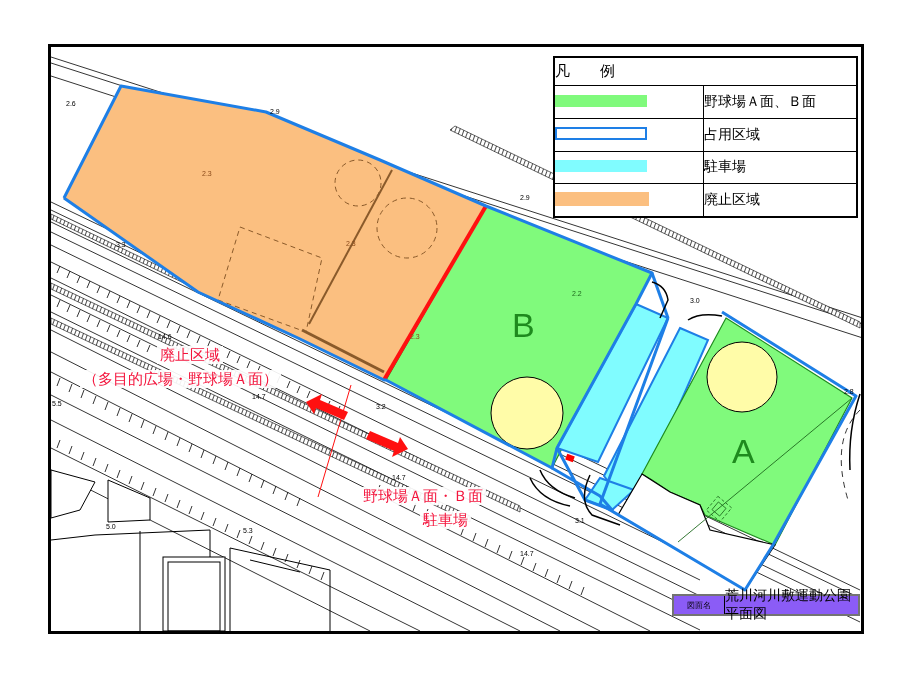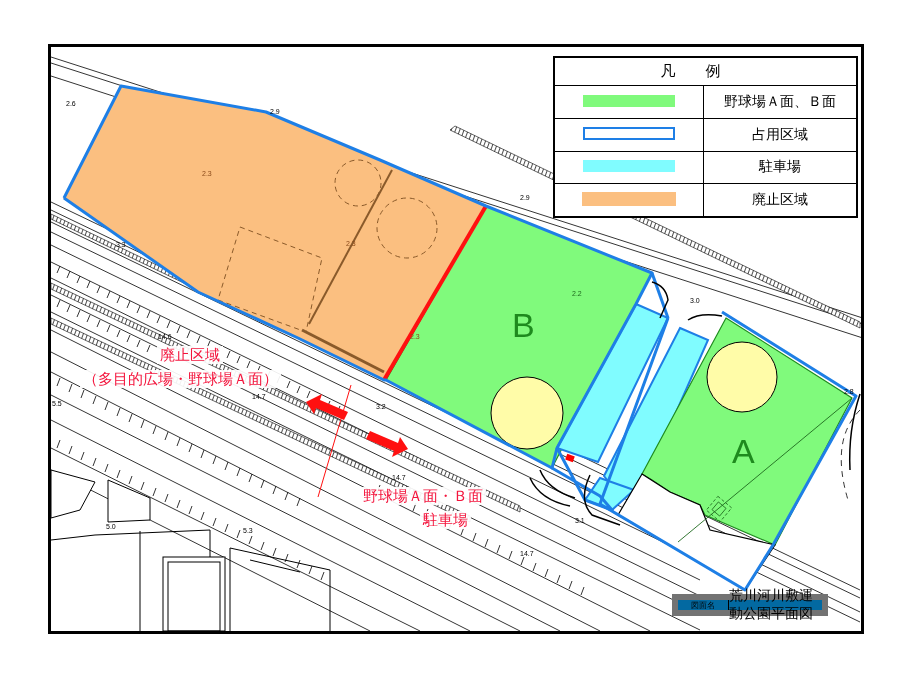--- a/index.html
+++ b/index.html
@@ -1,29 +1,29 @@
 <!DOCTYPE html>
 <html><head>
 <meta charset="utf-8">
 <style>
   html, body { margin: 0; padding: 0; background: #ffffff; }
   body { width: 924px; height: 683px; position: relative; overflow: hidden; font-family: "DejaVu Sans", sans-serif; }
   .frame { position: absolute; left: 48px; top: 44px; width: 816px; height: 590px; border: 3px solid #000; box-sizing: border-box; overflow: hidden; background: #fff; }
   svg.map { position: absolute; left: 0; top: 0; }
   .legend { position: absolute; left: 553px; top: 56px; width: 305px; height: 162px; background: #fff; border: 1.5px solid #000; box-sizing: border-box; }
   .legend table { width: 100%; height: 100%; border-collapse: collapse; }
-  .legend td { border: 1px solid #000; font-size: 14px; text-align: center; color: #000; padding: 0; }
+  .legend td { border: 1px solid #000; font-size: 14px; text-align: left; color: #000; padding: 0; }
   .legend .hdr td { font-size: 15px; letter-spacing: 30px; height: 27px; }
   .legend .sw { width: 148px; }
   .sw-occ { display: inline-block; width: 88px; height: 9px; border: 2.5px solid #1e7fe6; background: #fff; }
   .sw-field { display: inline-block; width: 92px; height: 12px; background: #80fa7c; }
   .sw-park { display: inline-block; width: 92px; height: 12px; background: #80fcff; }
   .sw-abol { display: inline-block; width: 94px; height: 14px; background: #fbbf80; }
   .sw-toilet { display: inline-block; width: 15px; height: 15px; background: #ff0000; }
-  .title-block { position: absolute; left: 672px; top: 594px; width: 156px; height: 22px; border: 6px solid #737373; background: #0369a1; display: flex; font-size: 8px; box-sizing: border-box; }
+  .title-block { position: absolute; left: 672px; top: 594px; width: 188px; height: 22px; border: 2px solid #737373; background: #8b5cf6; display: flex; font-size: 8px; box-sizing: border-box; }
   .title-block .k { width: 50px; border-right: 1px solid #000; display: flex; align-items: center; justify-content: center; }
   .title-block .v { flex: 1; display: flex; align-items: center; justify-content: center; font-size: 14px; }
   .note { position: absolute; color: #f4143c; font-size: 15px; background: rgba(255,255,255,0.92); white-space: nowrap; line-height: 18px; padding: 0 3px; }
   .letter { position: absolute; color: #1e8a1e; font-size: 34px; font-family: "Liberation Sans", sans-serif; }
   .elev { position: absolute; font-size: 7px; color: #000; font-family: "Liberation Sans", sans-serif; }
 </style>
 </head>
 <body>
 
 <div class="frame"></div>

